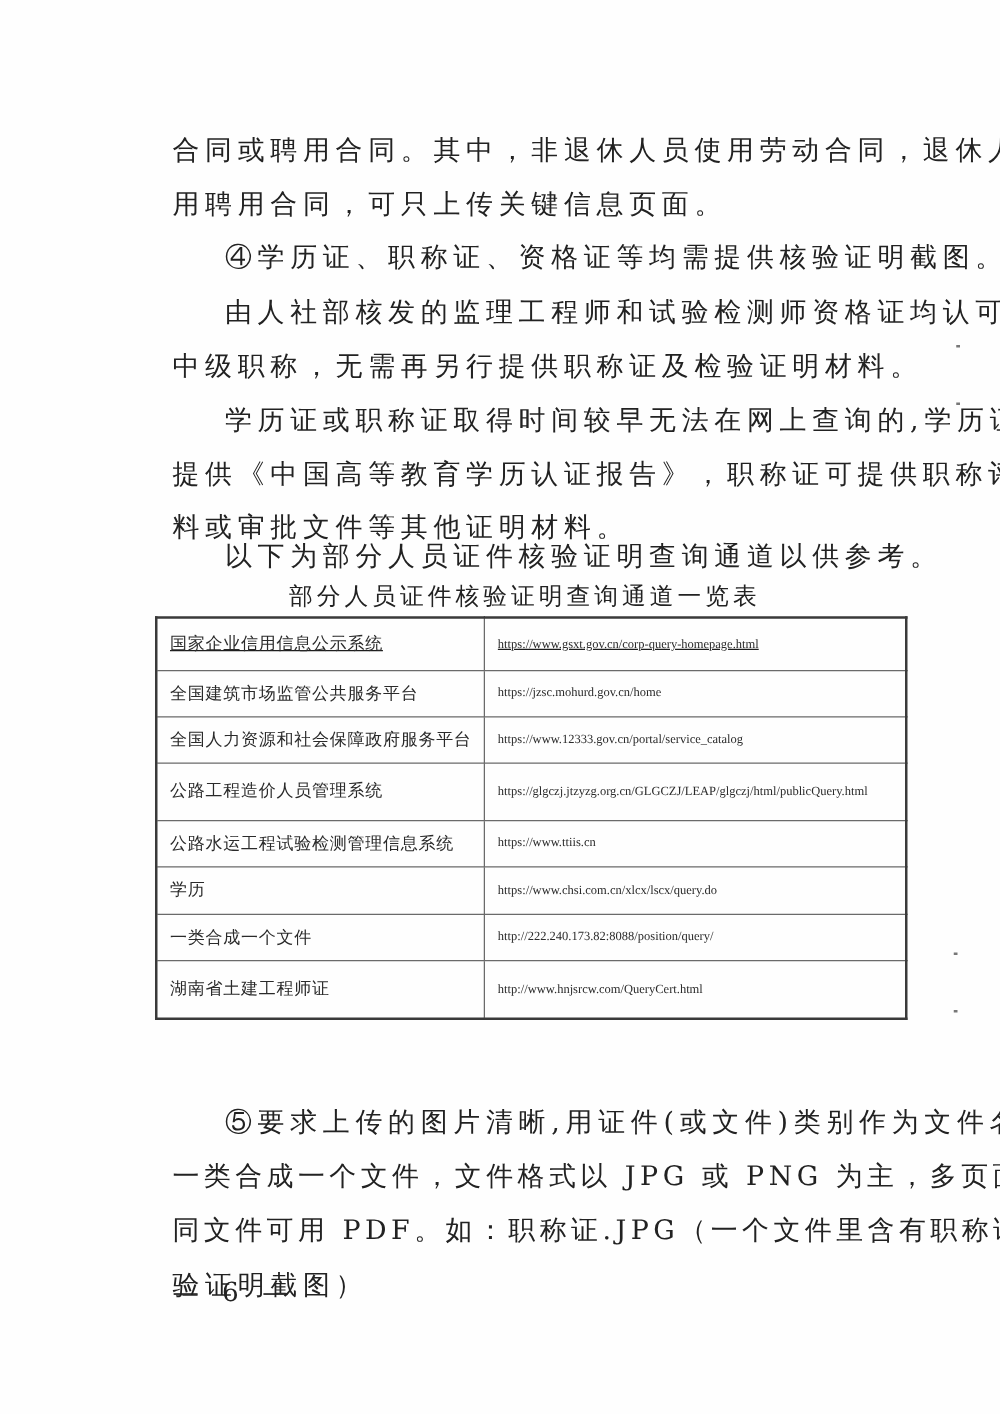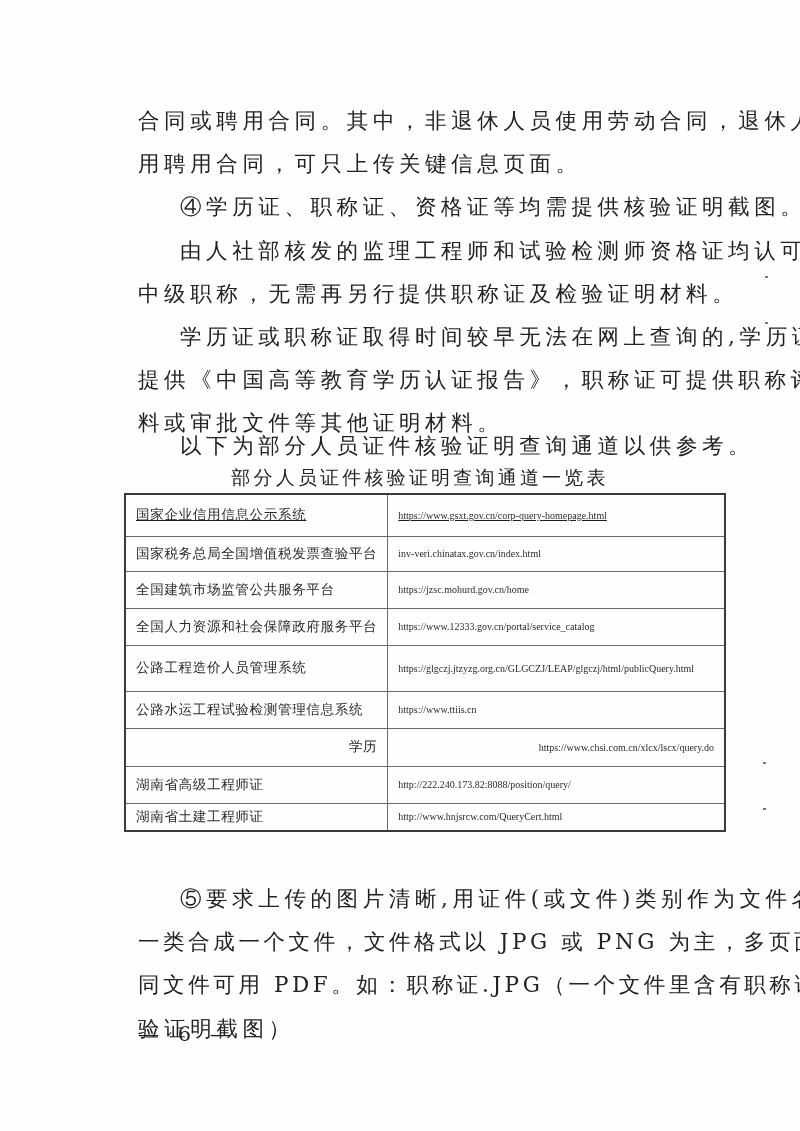--- a/index.html
+++ b/index.html
@@ -7,21 +7,21 @@
          font-family: "DejaVu Serif", "Liberation Serif", serif; color: #1e1e1e; }
   .page { position: absolute; left: 0; top: 0; width: 800px; height: 1131px; background: #fefefe; }
   .line { position: absolute; left: 138px; font-size: 21.5px; letter-spacing: 4.6px; white-space: nowrap; line-height: 30px; color: #222; }
   .indent { left: 180px; }
   .caption { position: absolute; left: 0; width: 800px; text-align: center; top: 463px; font-size: 19px; letter-spacing: 3.2px; line-height: 28px; color: #222; white-space: nowrap; padding-left: 20px; }
   table.q { position: absolute; left: 124px; top: 493px; width: 602px; border-collapse: collapse; border: 2px solid #3a3a3a; }
   table.q td { border: 1px solid #6a6a6a; padding: 0 10px; vertical-align: middle; color: #2a2a2a; }
   table.q td.name { width: 236px; font-family: "DejaVu Sans", "Liberation Sans", sans-serif; font-size: 13.6px; letter-spacing: 0.6px; white-space: nowrap; }
   table.q td.url { font-family: "Liberation Serif", serif; font-size: 10px; line-height: 17px; }
   .r1 { height: 42px; text-decoration: underline; } .r2 { height: 35px; } .r3 { height: 37px; } .r4 { height: 37px; }
-  .r5 { height: 46px; padding-left: 14px; } .r6 { height: 37px; } .r7 { height: 38px; text-align: right; } .r8 { height: 37px; } .r9 { height: 28px; }
+  .r5 { height: 46px; padding-left: 14px; } .r6 { height: 37px; } .r7 { height: 38px; } .r8 { height: 37px; } .r9 { height: 47px; }
   .pagenum { position: absolute; left: 138px; top: 1022px; font-size: 21px; letter-spacing: 6px; color: #222; white-space: nowrap; }
   .speck { position: absolute; width: 3px; height: 2px; background: #777; }
 </style>
 </head>
 <body>
 
 <div class="page">
 
   <div class="line" style="top:106px;">合同或聘用合同。其中，非退休人员使用劳动合同，退休人员使</div>
   <div class="line" style="top:149px;text-align:right;">用聘用合同，可只上传关键信息页面。</div>
@@ -34,24 +34,20 @@
   <div class="line indent" style="top:432px; top:431px;">以下为部分人员证件核验证明查询通道以供参考。</div>
 
   <div class="caption">部分人员证件核验证明查询通道一览表</div>
 
   <table class="q">
     <tbody>
         <tr class="r1">
       <td class="name">国家企业信用信息公示系统</td>
       <td class="url">https://www.gsxt.gov.cn/corp-query-homepage.html</td>
     </tr>
-    <tr class="r2">
-      <td class="name">国家税务总局全国增值税发票查验平台</td>
-      <td class="url">inv-veri.chinatax.gov.cn/index.html</td>
-    </tr>
     <tr class="r3">
       <td class="name">全国建筑市场监管公共服务平台</td>
       <td class="url">https://jzsc.mohurd.gov.cn/home</td>
     </tr>
     <tr class="r4">
       <td class="name">全国人力资源和社会保障政府服务平台</td>
       <td class="url">https://www.12333.gov.cn/portal/service_catalog</td>
     </tr>
     <tr class="r5">
       <td class="name">公路工程造价人员管理系统</td>
@@ -59,21 +55,21 @@
     </tr>
     <tr class="r6">
       <td class="name">公路水运工程试验检测管理信息系统</td>
       <td class="url">https://www.ttiis.cn</td>
     </tr>
     <tr class="r7">
       <td class="name">学历</td>
       <td class="url">https://www.chsi.com.cn/xlcx/lscx/query.do</td>
     </tr>
     <tr class="r8">
-      <td class="name">湖南省高级工程师证</td>
+      <td class="name">一类合成一个文件</td>
       <td class="url">http://222.240.173.82:8088/position/query/</td>
     </tr>
     <tr class="r9">
       <td class="name">湖南省土建工程师证</td>
       <td class="url">http://www.hnjsrcw.com/QueryCert.html</td>
     </tr>
   </tbody>
     </table>
 
   <div class="line indent" style="top:884px;">⑤要求上传的图片清晰,用证件(或文件)类别作为文件名,</div>

